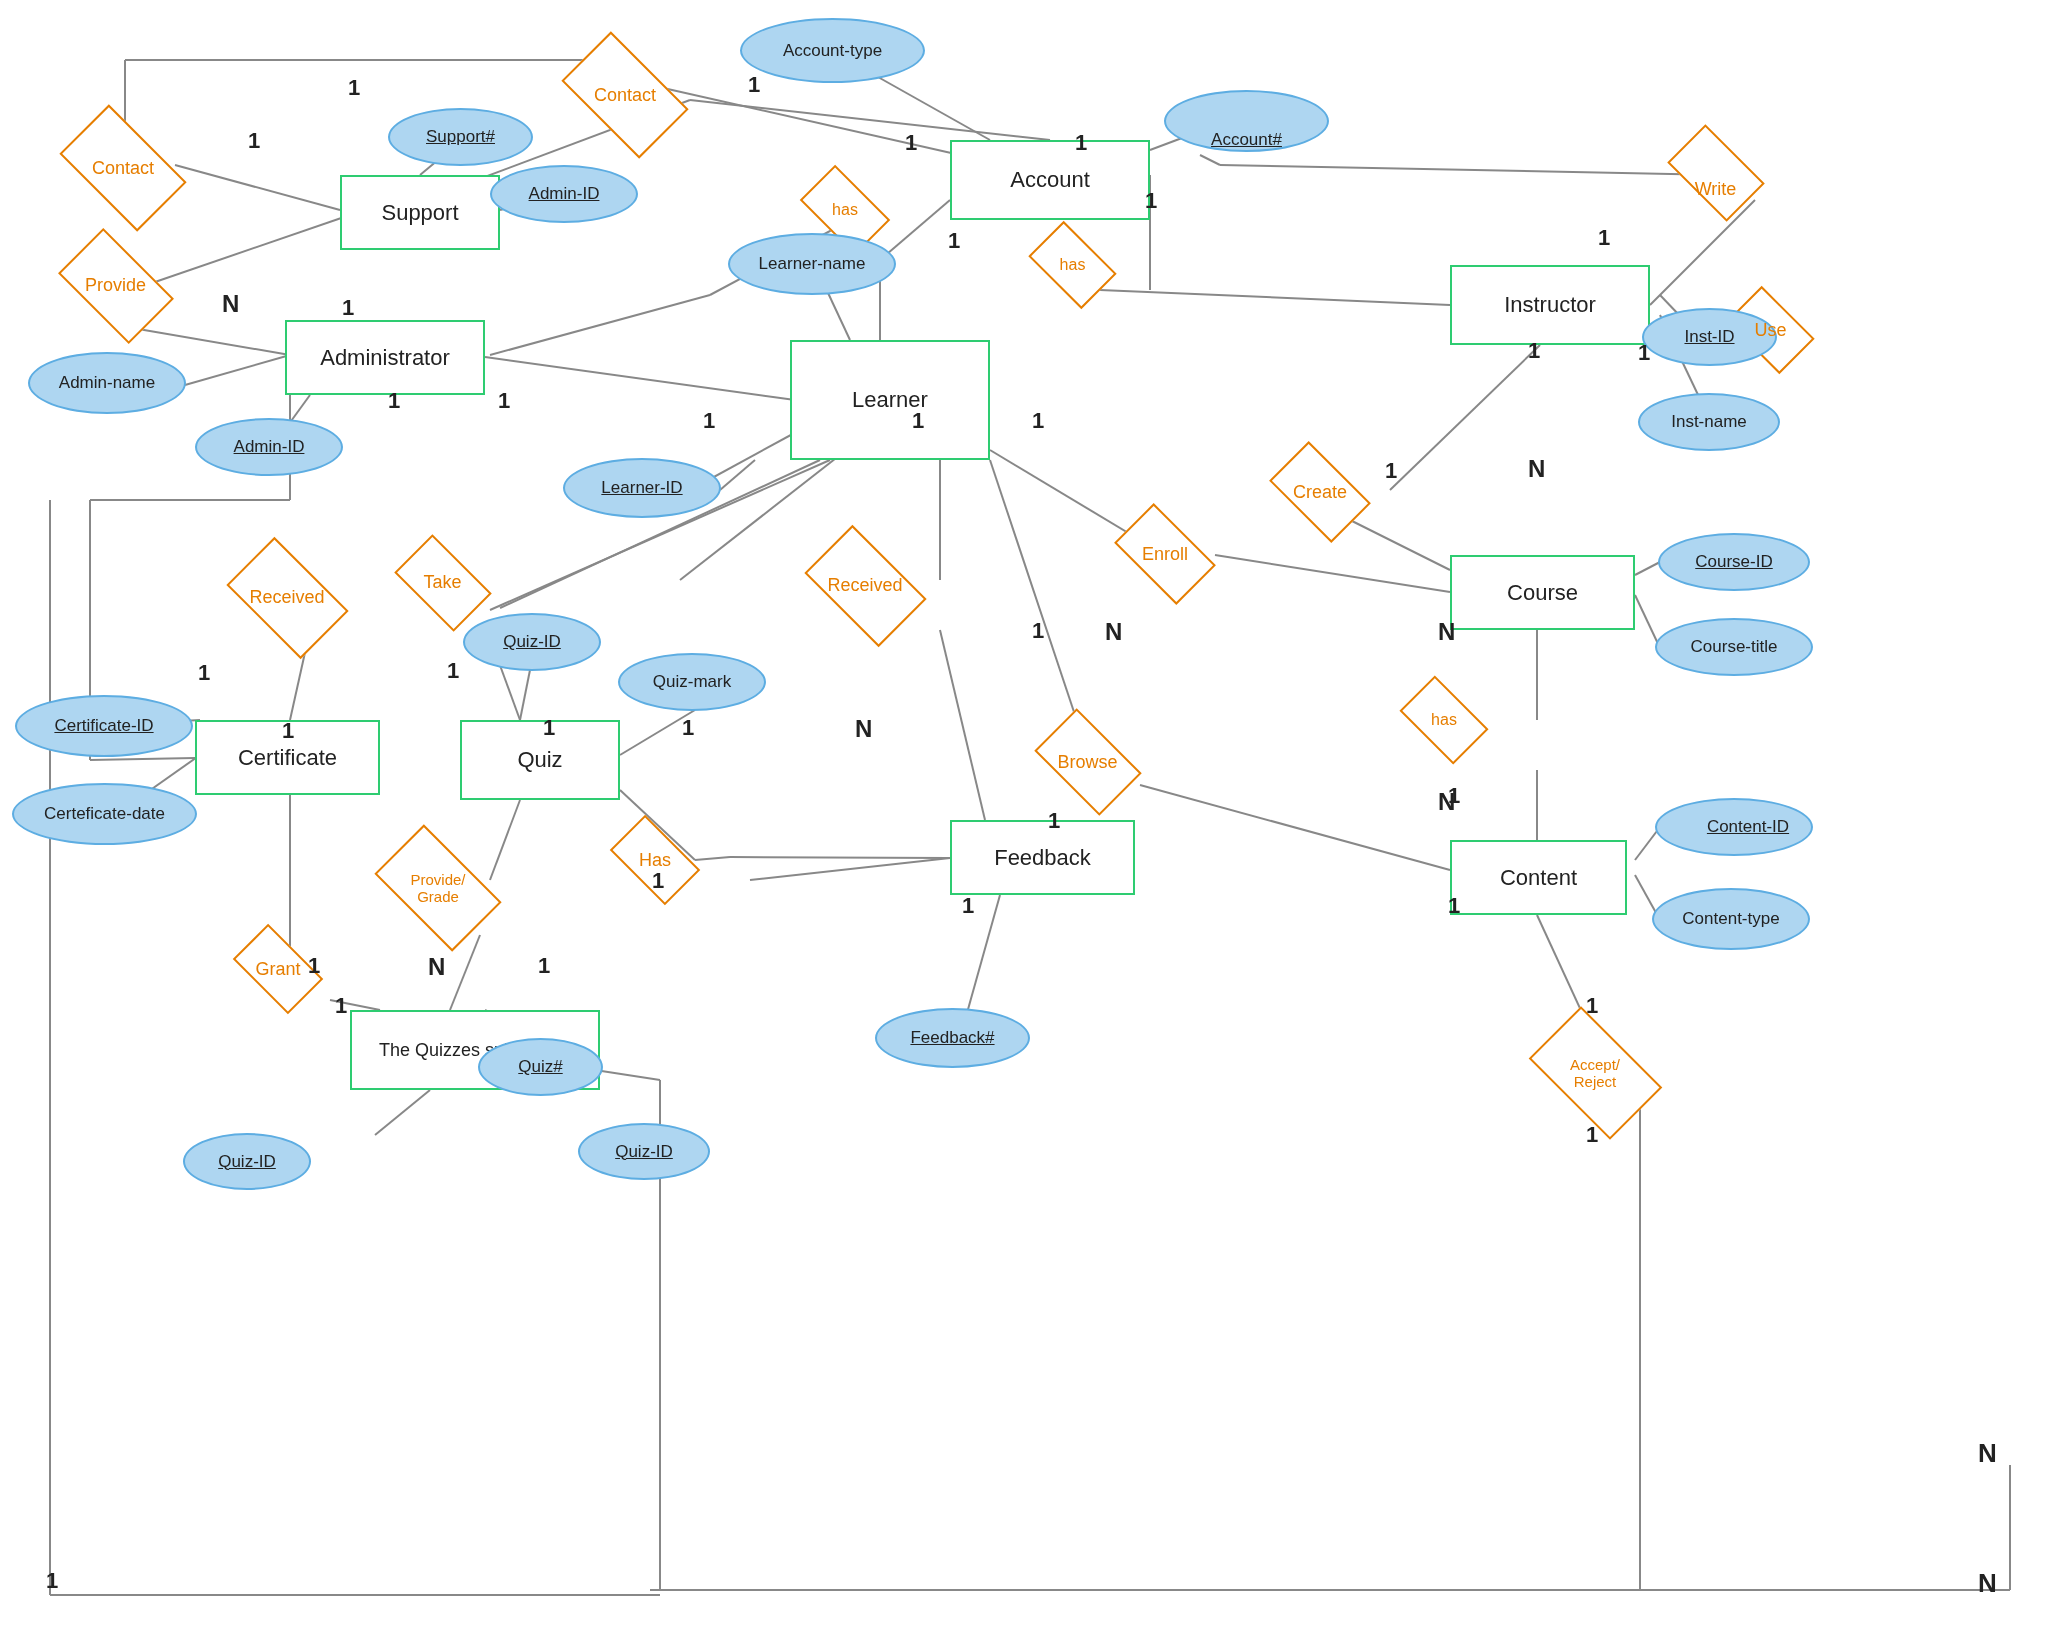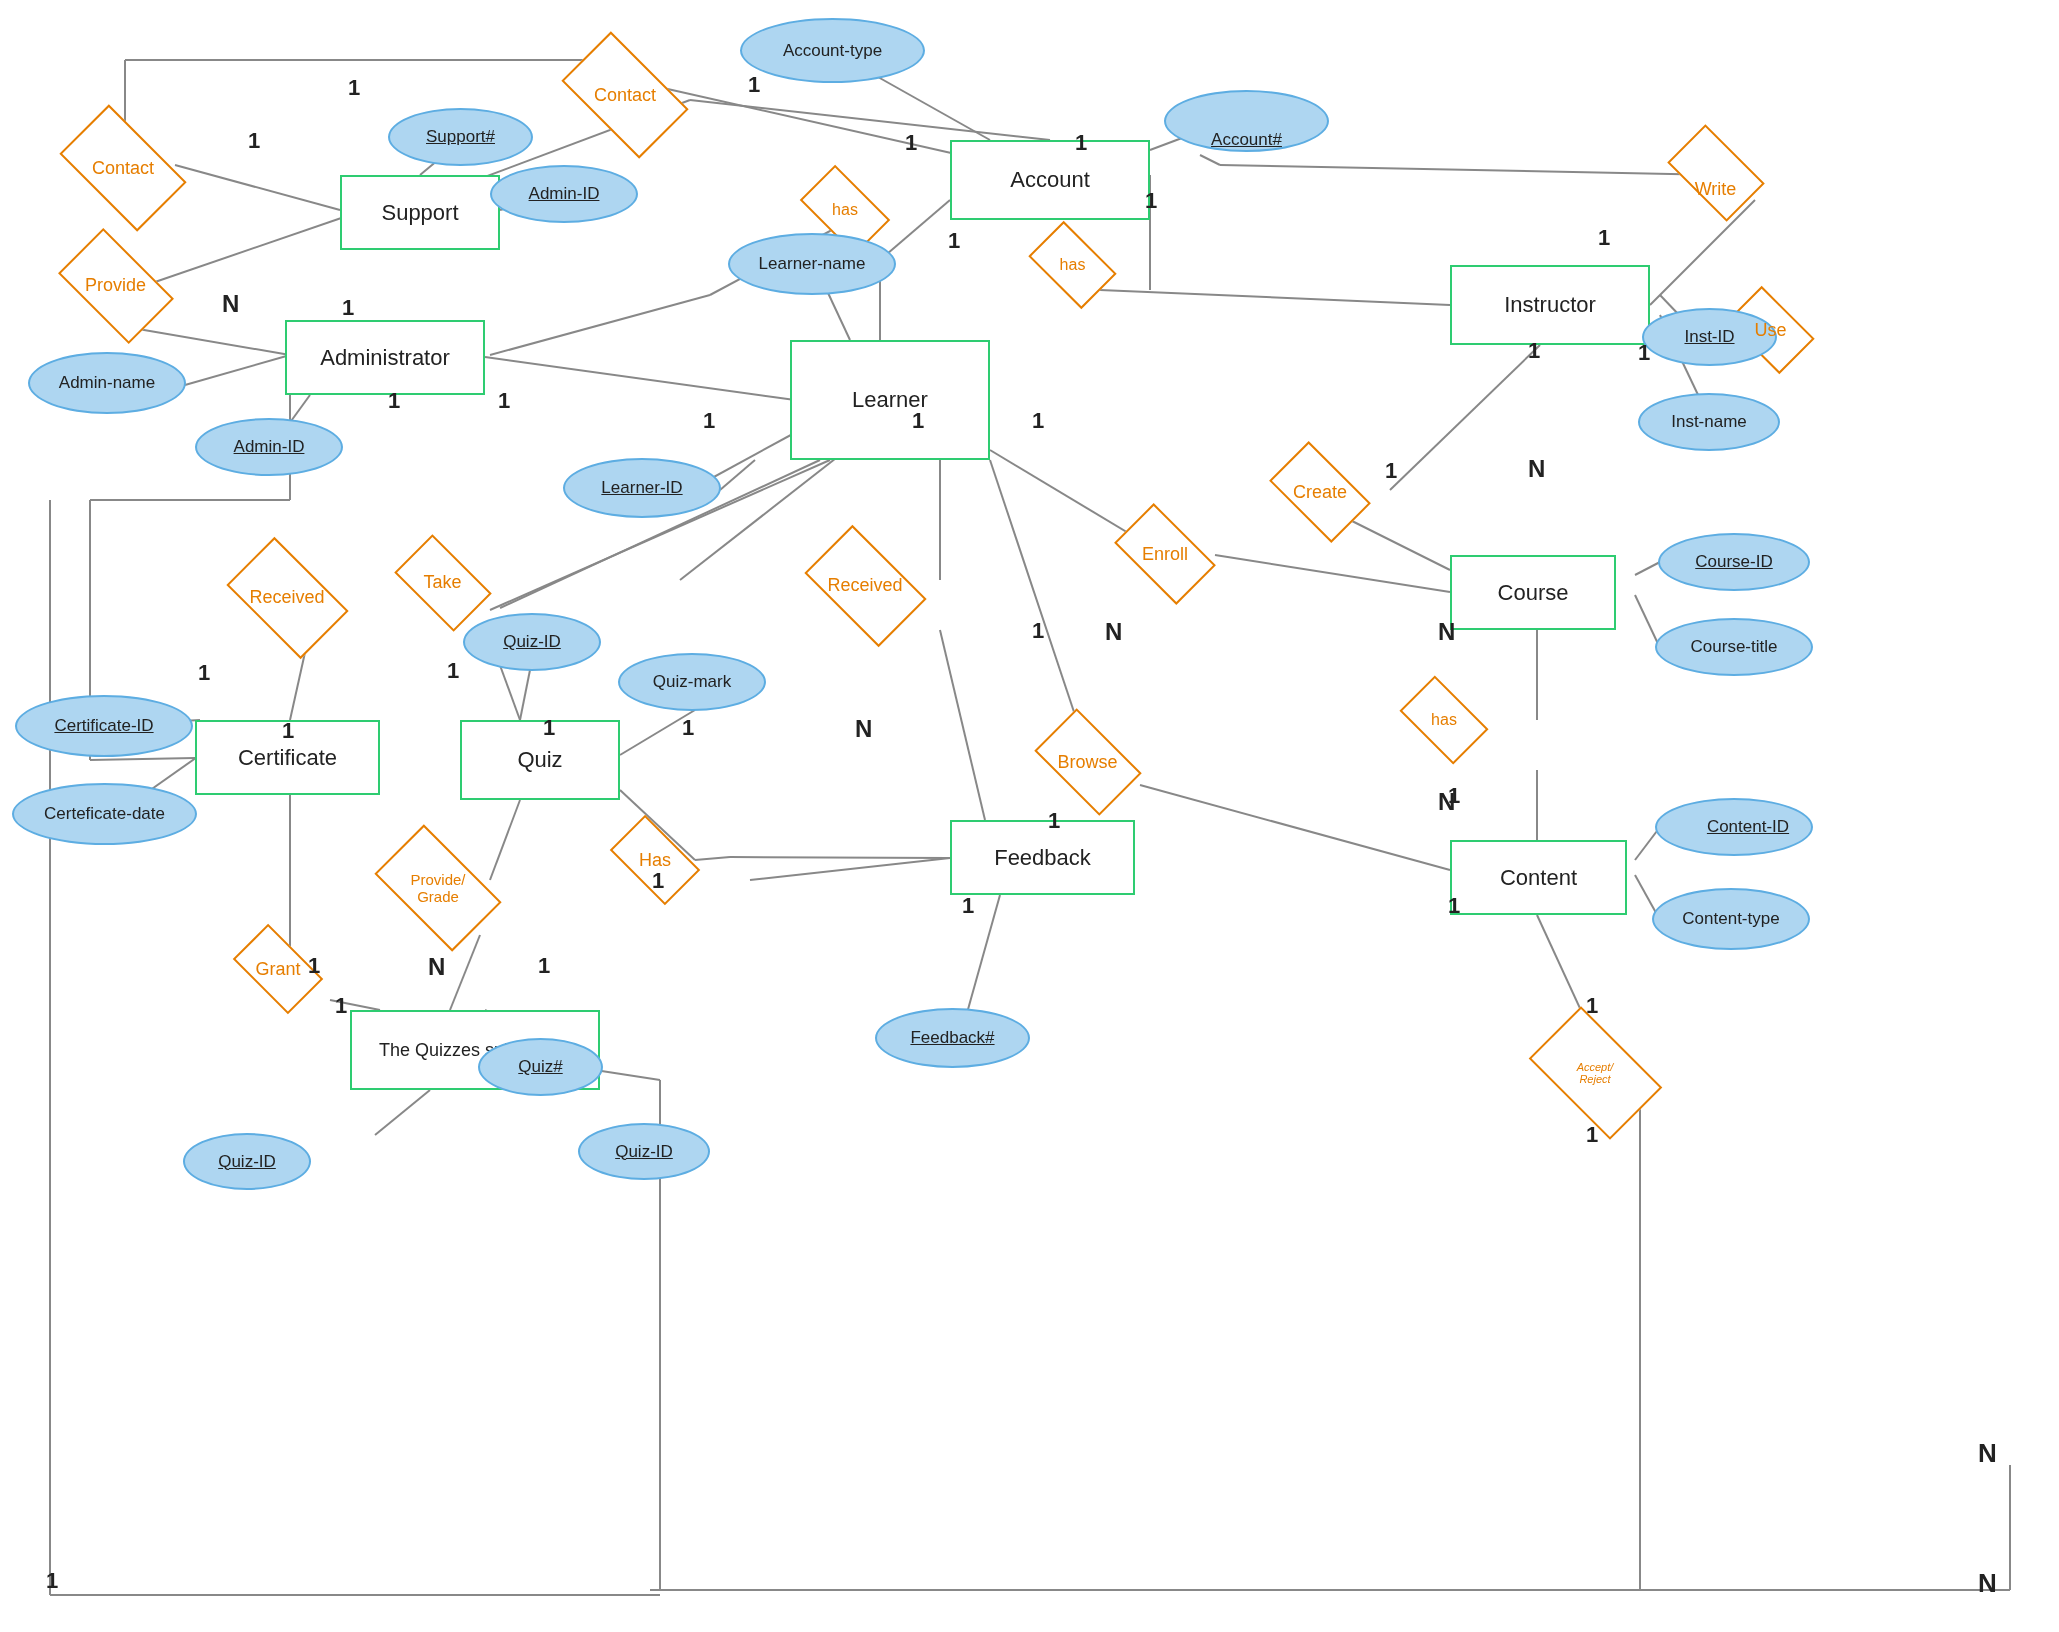--- a/index.html
+++ b/index.html
@@ -208,21 +208,21 @@
 </div>
 <div class="entity" style="left:195px;top:720px;width:185px;height:75px;">
   <span>Certificate</span>
 </div>
 <div class="entity" style="left:460px;top:720px;width:160px;height:80px;">
   <span>Quiz</span>
 </div>
 <div class="entity" style="left:950px;top:820px;width:185px;height:75px;">
   <span>Feedback</span>
 </div>
-<div class="entity" style="left:1450px;top:555px;width:166px;height:75px;">
+<div class="entity" style="left:1450px;top:555px;width:185px;height:75px;">
   <span>Course</span>
 </div>
 <div class="entity" style="left:1450px;top:840px;width:177px;height:75px;">
   <span>Content</span>
 </div>
 <div class="entity" style="left:350px;top:1010px;width:250px;height:80px;font-size:18px;">
   <span>The Quizzes subsystem</span>
 </div>
 
 <style>
@@ -330,21 +330,21 @@
   <span class="rel-label">Browse</span>
 </div>
 
 <div class="rel-container" style="left:1400px;top:690px;width:88px;height:60px;">
   <div class="rel-diamond" style="width:76px;height:50px;"></div>
   <span class="rel-label" style="font-size:16px;">has</span>
 </div>
 
 <div class="rel-container" style="left:1530px;top:1030px;width:130px;height:85px;">
   <div class="rel-diamond" style="width:115px;height:74px;"></div>
-  <span class="rel-label" style="font-size:11px;font-style:italic;">Accept/<br>Reject</span>
+  <span class="rel-label" style="font-size:15px;">Accept/<br>Reject</span>
 </div>
 
 <div class="attribute" style="left:740px;top:18px;width:185px;height:65px;">
   <span>Account-type</span>
 </div>
 
 <div class="attribute" style="left:1164px;top:90px;width:165px;height:62px;align-items:flex-end;">
   <span style="text-decoration:underline;">Account#</span>
 </div>
 

